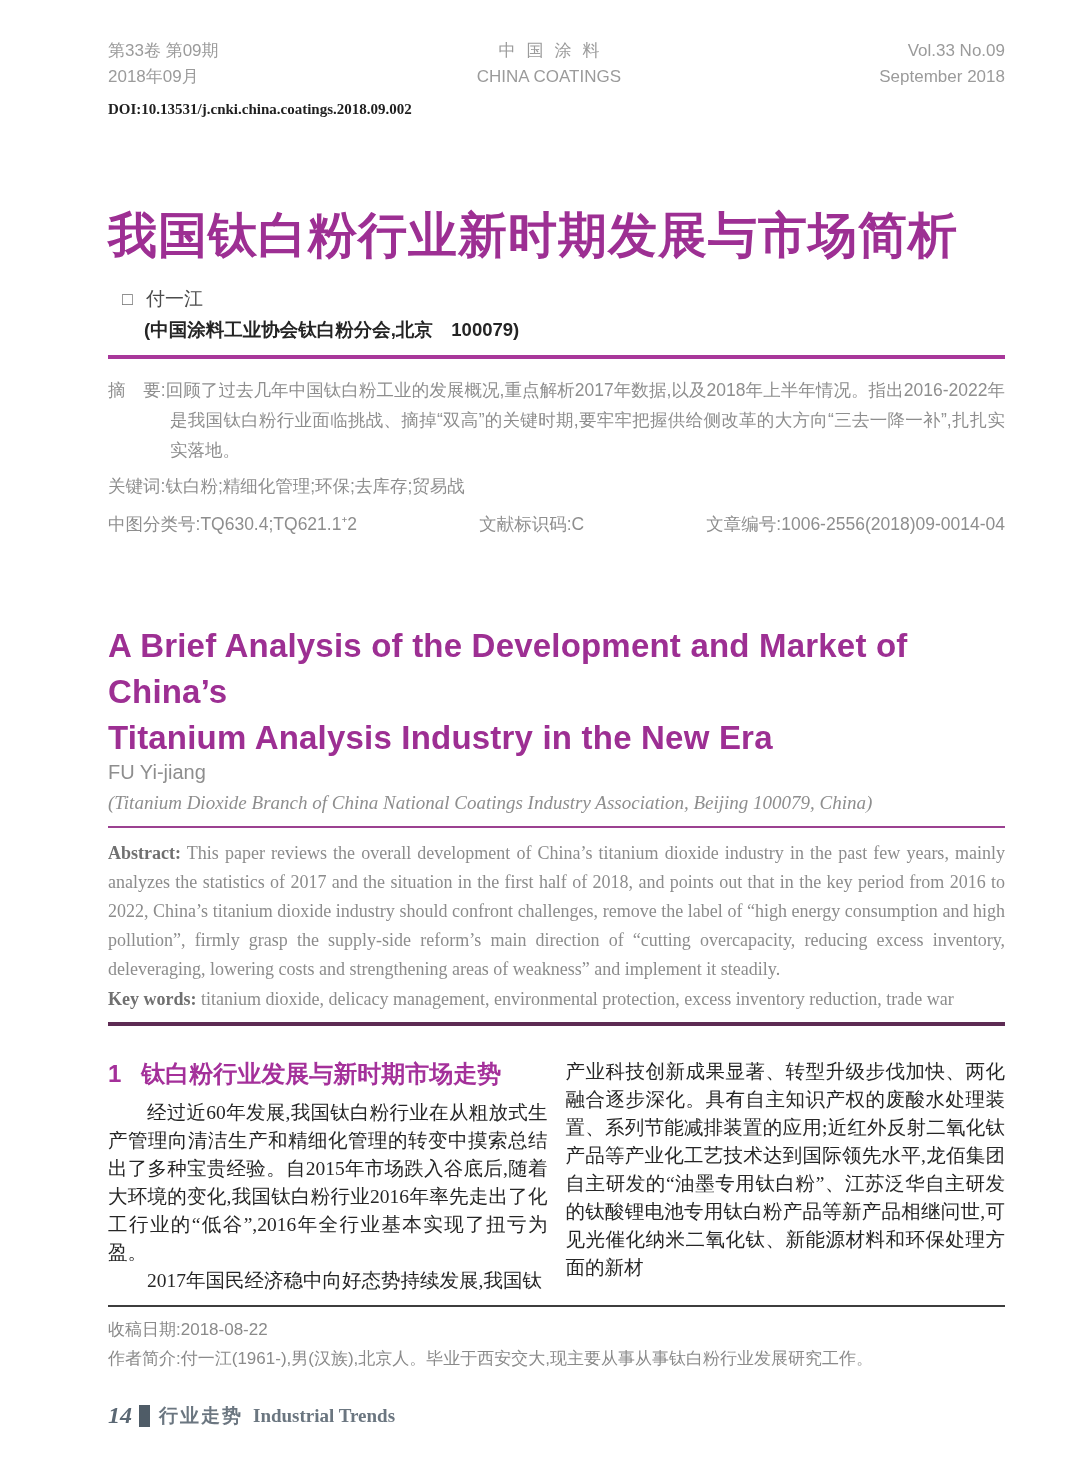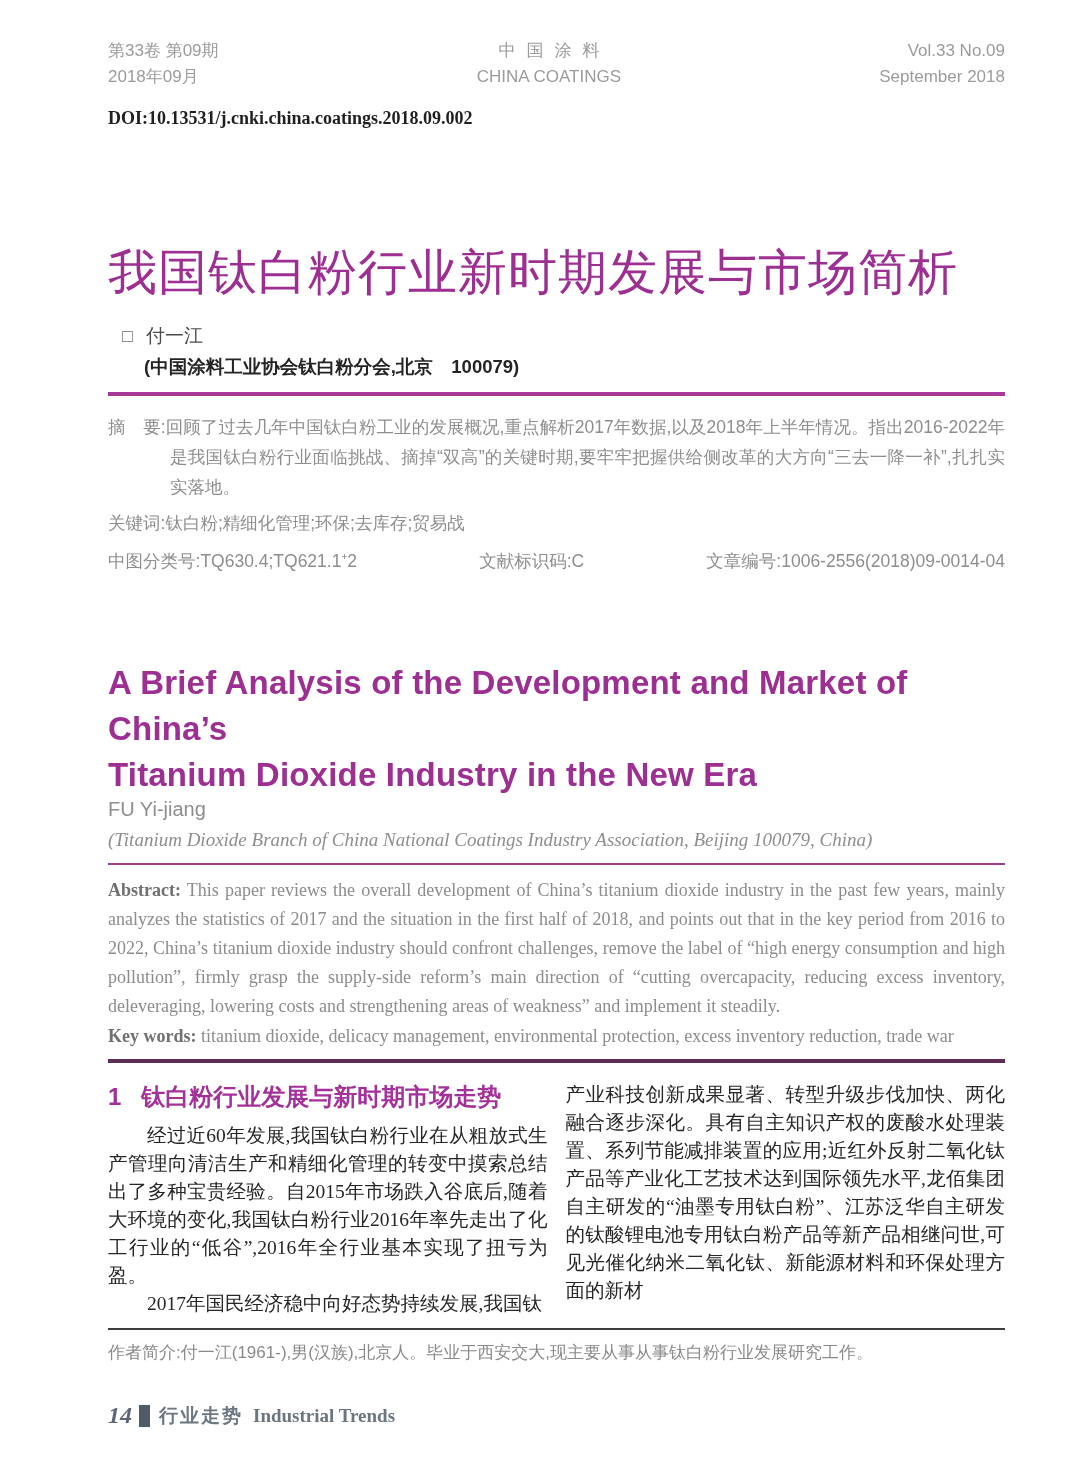--- a/index.html
+++ b/index.html
@@ -7,42 +7,42 @@
     width:1075px;height:1459px;box-sizing:border-box;position:relative;
     background:#ffffff;overflow:hidden;
     padding:38px 70px 0 108px;
     font-family:"Liberation Sans",sans-serif;
   }
   
   .jheader{display:flex;justify-content:space-between;color:#9b9b9b;font-size:17px;line-height:26px;}
   .jh-center{text-align:center;}
   .jh-title-cn{letter-spacing:11px;padding-left:11px;}
   .jh-right{text-align:right;}
-  .doi{font-family:"Liberation Serif",serif;color:#1f1f1f;font-size:18px;font-weight:bold;margin-top:18px;}
+  .doi{font-family:"Liberation Serif",serif;color:#1f1f1f;font-size:15px;font-weight:bold;margin-top:11px;}
   
-  .title-cn{margin:112px 0 0;color:#9d2f93;font-size:49px;font-weight:400;letter-spacing:1px;white-space:nowrap;line-height:1.3;}
+  .title-cn{margin:86px 0 0;color:#9d2f93;font-size:49px;font-weight:700;letter-spacing:1px;white-space:nowrap;line-height:1.3;}
   .author-line{margin-top:18px;display:flex;align-items:center;gap:13px;padding-left:14px;color:#4c4c4c;font-size:19px;}
   .author-marker{color:#6f6f6f;font-size:18px;line-height:1;}
   .affil-cn{margin-top:5px;padding-left:36px;color:#242424;font-size:18.5px;font-weight:600;}
   .rule-magenta{border:none;height:4px;background:#a8379a;margin:13px 0 0;}
   .rule-magenta.thin{height:2.5px;background:#9b4191;margin-top:12px;}
   .rule-dark{border:none;height:4px;background:#5d2b54;margin:8px 0 0;}
   
   .abstract-cn{margin-top:16px;color:#8e8e8e;font-size:17.5px;line-height:30px;text-align:justify;padding-left:62px;text-indent:-62px;}
   .keywords-cn{margin-top:6px;color:#8e8e8e;font-size:17.5px;line-height:30px;}
   .class-row{margin-top:8px;display:flex;justify-content:space-between;color:#8e8e8e;font-size:17.5px;line-height:30px;}
   
   .title-en{margin:84px 0 0;color:#9d2f93;font-size:33px;line-height:46px;font-weight:800;letter-spacing:0.2px;}
   .author-en{color:#8e8e8e;font-size:20px;}
   .affil-en{margin-top:8px;font-family:"Liberation Serif",serif;font-style:italic;color:#8e8e8e;font-size:19px;}
   .abstract-en{margin-top:11px;font-family:"Liberation Serif",serif;color:#8c8c8c;font-size:18px;line-height:29px;text-align:justify;}
   .abstract-en .lbl,.keywords-en .lbl{font-weight:bold;color:#707070;}
   .keywords-en{margin-top:1px;font-family:"Liberation Serif",serif;color:#8c8c8c;font-size:18px;line-height:29px;}
   
-  .columns{display:flex;gap:18px;margin-top:18px;}
+  .columns{display:flex;gap:18px;margin-top:32px;}
   .col{flex:1;font-family:"Liberation Serif",serif;color:#262626;font-size:19.5px;line-height:28px;text-align:justify;}
   .sec-heading{margin:0 0 9px;color:#a4309a;font-family:"Liberation Sans",sans-serif;font-size:24px;font-weight:700;line-height:32px;}
   .sec-heading .no{margin-right:20px;}
   .col p{margin:0;}
   .col p.indent{text-indent:2em;}
   
   .footnote-divider{height:2px;background:#3d3d3d;margin-top:10px;}
   .footnotes{margin-top:8px;color:#8a8a8a;font-size:17px;line-height:29px;}
   
   .page-footer{position:absolute;left:108px;bottom:30px;display:flex;align-items:center;}
@@ -90,21 +90,21 @@
     <span>关键词:</span><span>钛白粉;精细化管理;环保;去库存;贸易战</span>
   </div>
   <div class="class-row">
     <span><span>中图分类号:</span><span>TQ630.4;TQ621.1⁺2</span></span>
     <span><span>文献标识码:</span><span>C</span></span>
     <span><span>文章编号:</span><span>1006-2556(2018)09-0014-04</span></span>
   </div>
 
   <h2 class="title-en">
     <span>A Brief Analysis of the Development and Market of China’s</span><br>
-    <span>Titanium Dioxide Industry in the New Era</span>
+    <span>Titanium Analysis Industry in the New Era</span>
   </h2>
   <div class="author-en">FU Yi-jiang</div>
   <div class="affil-en">(Titanium Dioxide Branch of China National Coatings Industry Association, Beijing 100079, China)</div>
 
   <hr class="rule-magenta thin">
 
   <div class="abstract-en">
     <span class="lbl">Abstract:</span>
     <span>This paper reviews the overall development of China’s titanium dioxide industry in the past few years, mainly analyzes the statistics of 2017 and the situation in the first half of 2018, and points out that in the key period from 2016 to 2022, China’s titanium dioxide industry should confront challenges, remove the label of “high energy consumption and high pollution”, firmly grasp the supply-side reform’s main direction of “cutting overcapacity, reducing excess inventory, deleveraging, lowering costs and strengthening areas of weakness” and implement it steadily.</span>
   </div>
@@ -123,20 +123,21 @@
       <p class="indent">经过近60年发展,我国钛白粉行业在从粗放式生产管理向清洁生产和精细化管理的转变中摸索总结出了多种宝贵经验。自2015年市场跌入谷底后,随着大环境的变化,我国钛白粉行业2016年率先走出了化工行业的“低谷”,2016年全行业基本实现了扭亏为盈。</p>
       <p class="indent">2017年国民经济稳中向好态势持续发展,我国钛</p>
     </div>
     <div class="col">
       <p>产业科技创新成果显著、转型升级步伐加快、两化融合逐步深化。具有自主知识产权的废酸水处理装置、系列节能减排装置的应用;近红外反射二氧化钛产品等产业化工艺技术达到国际领先水平,龙佰集团自主研发的“油墨专用钛白粉”、江苏泛华自主研发的钛酸锂电池专用钛白粉产品等新产品相继问世,可见光催化纳米二氧化钛、新能源材料和环保处理方面的新材</p>
     </div>
   </section>
 
   <div class="footnote-divider"></div>
   <div class="footnotes">
+    <div><span>收稿日期:</span><span>2018-08-22</span></div>
     <div><span>作者简介:</span><span>付一江(1961-),男(汉族),北京人。毕业于西安交大,现主要从事从事钛白粉行业发展研究工作。</span></div>
   </div>
 
   <footer class="page-footer">
     <span class="pf-num">14</span>
     <span class="pf-bar"></span>
     <span class="pf-cn">行业走势</span>
     <span class="pf-en">Industrial Trends</span>
   </footer>
 

